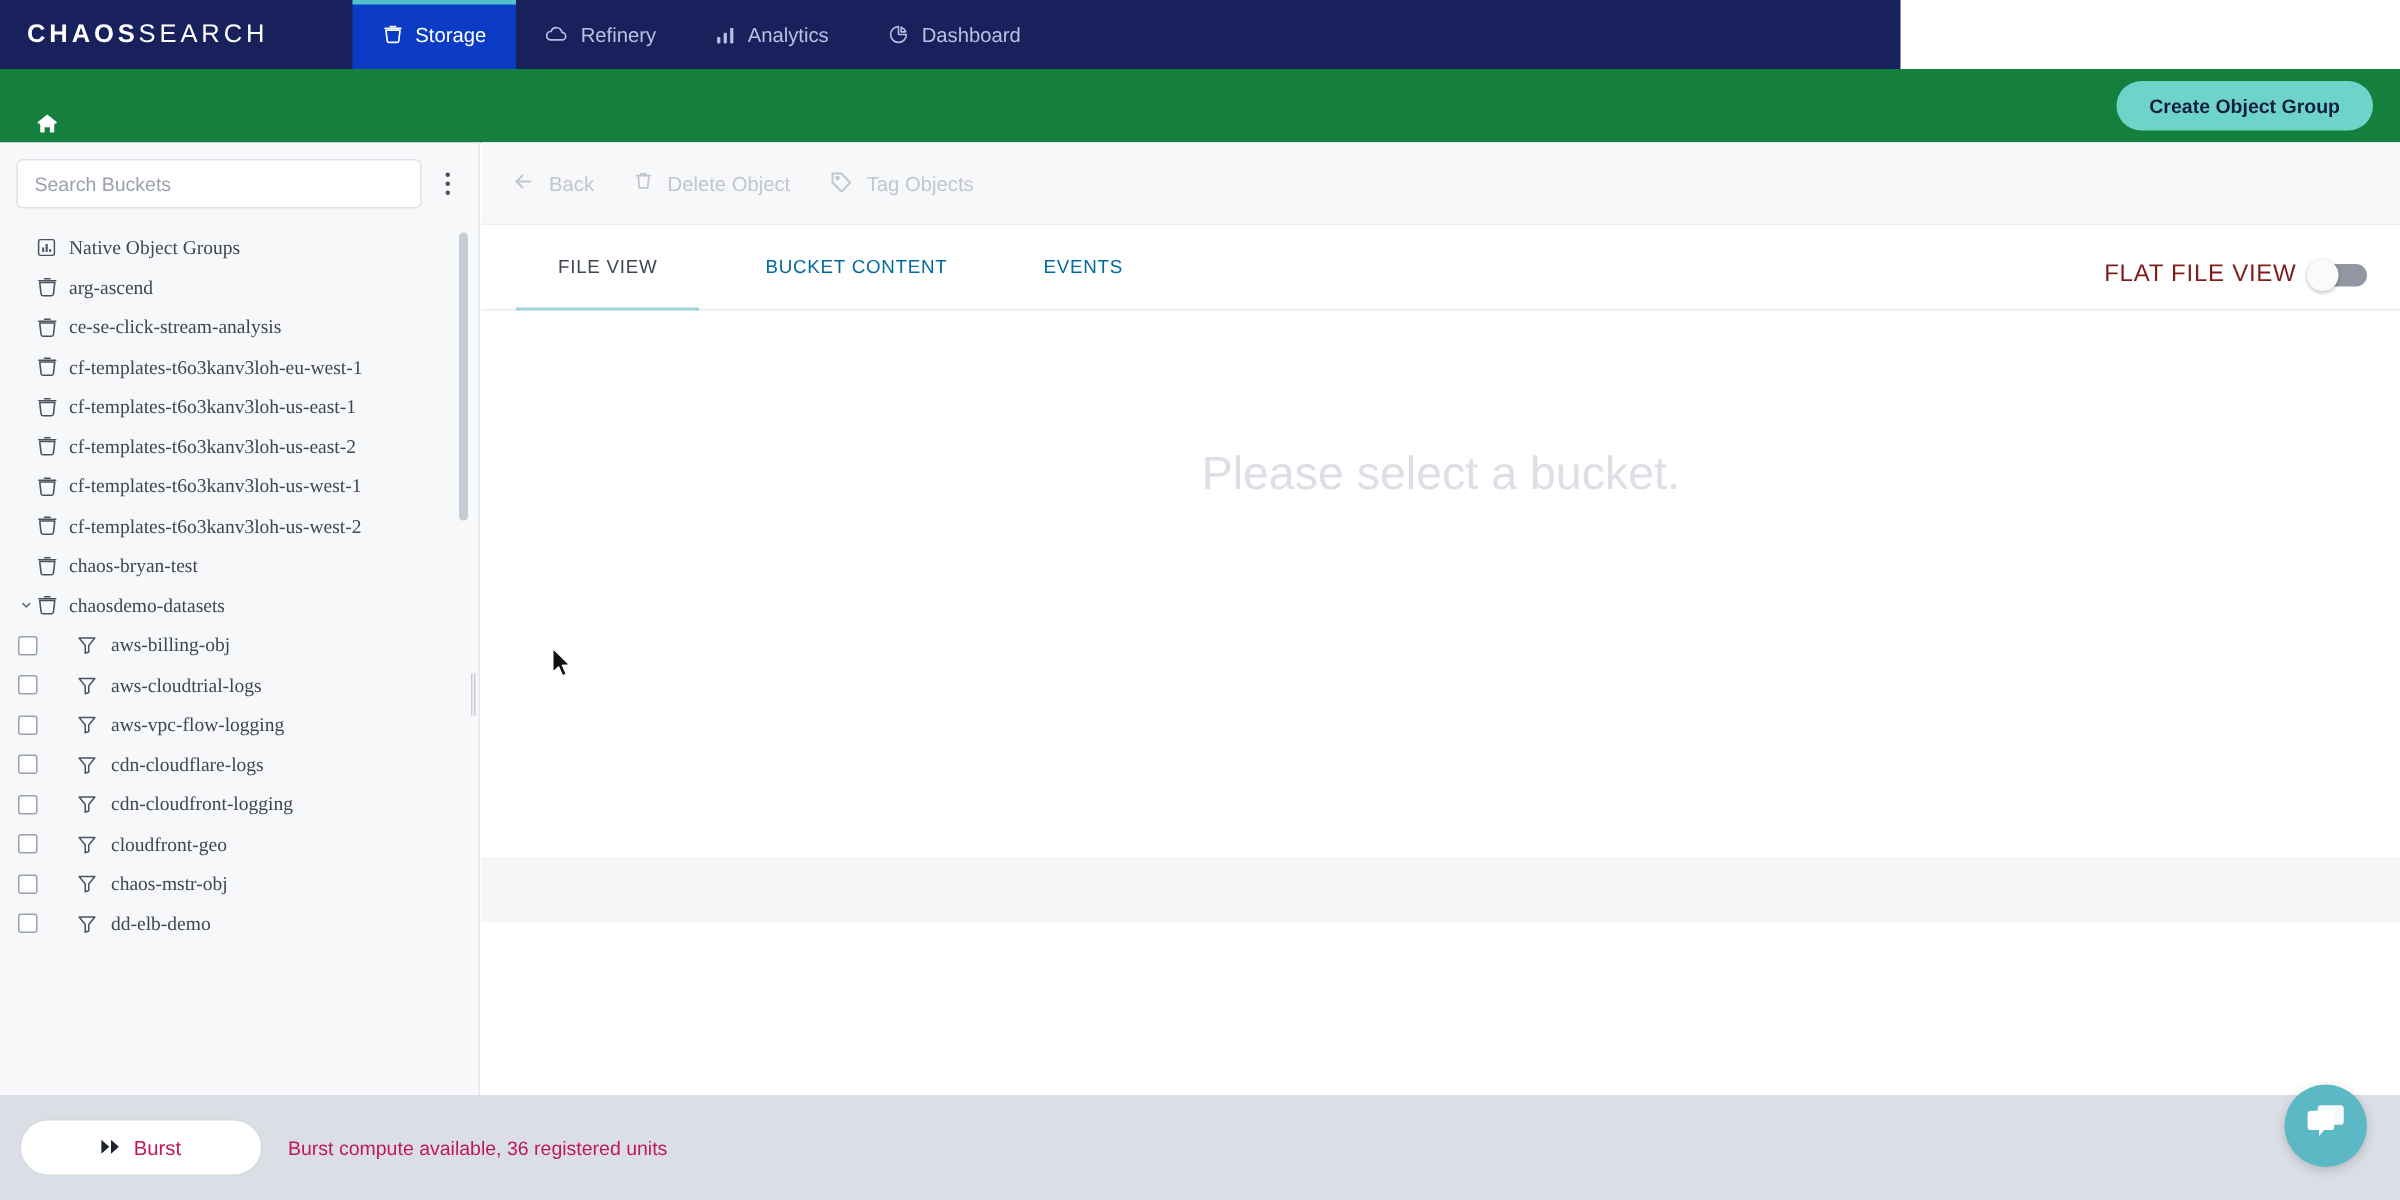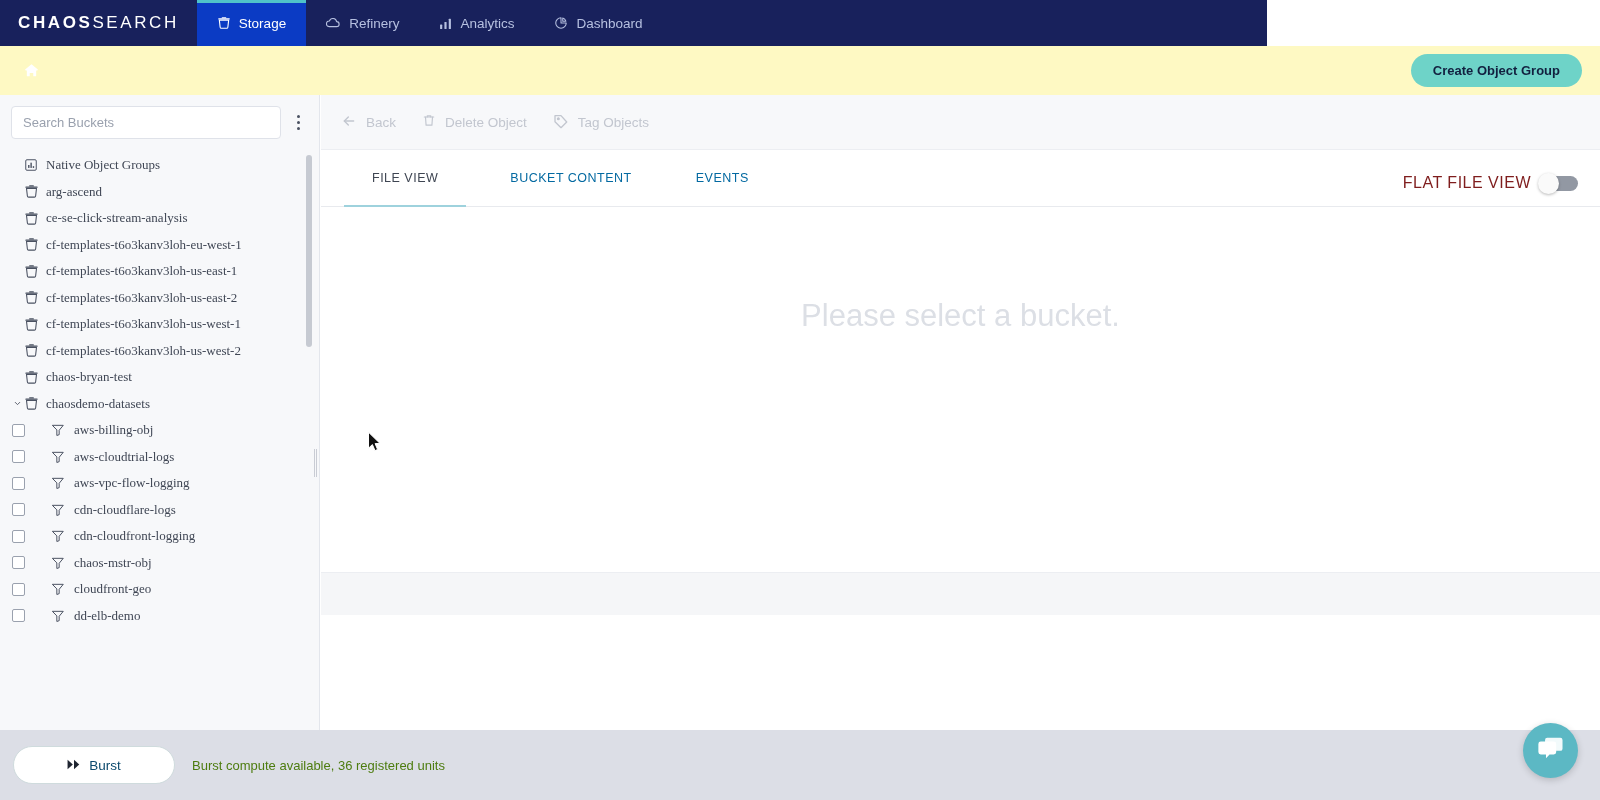--- a/index.html
+++ b/index.html
@@ -29,33 +29,34 @@
   .navtab {
     display: flex; align-items: center; gap: 8px;
     padding: 0 20px;
     color: #b6c0e0; font-size: 13.5px;
     position: relative; cursor: pointer;
     white-space: nowrap;
   }
   .navtab.active {
     background: #0b3bc4;
     color: #ffffff;
+    margin-left: 38px;
   }
   .navtab.active::before {
     content: ""; position: absolute; top: 0; left: 0; right: 0;
     height: 3px; background: #4fc3c9;
   }
   .navtab svg { display: block; }
 
   
   .subbar {
     position: absolute; top: 46px; left: 0;
     width: 1600px; height: 49px;
-    background: #fef9c3;
-    display: flex; align-items: center;
+    background: #15803d;
+    display: flex; align-items: flex-end;
   }
   .home-btn {
     margin-left: 18px; width: 26px; height: 26px;
     display: flex; align-items: center; justify-content: center;
     cursor: pointer;
   }
   .create-btn {
     position: absolute; right: 18px; top: 8px;
     height: 33px; padding: 0 22px;
     border-radius: 17px; border: none;
@@ -218,25 +219,25 @@
     background: #dcdee6;
     display: flex; align-items: center;
   }
   .burst-btn {
     margin-left: 13px;
     width: 162px; height: 38px;
     border-radius: 19px;
     background: #ffffff; border: 1px solid #cfdbdd;
     display: flex; align-items: center; justify-content: center;
     gap: 8px; cursor: pointer;
-    font-size: 13.5px; color: #0c4a6e; font-weight: 400;
+    font-size: 13.5px; color: #be185d; font-weight: 400;
   }
   .burst-status {
     margin-left: 17px;
-    font-size: 13px; color: #4d7c0f;
+    font-size: 13px; color: #be185d;
     white-space: nowrap;
   }
 
   
   .chat-fab {
     position: absolute; right: 22px; bottom: 22px;
     width: 55px; height: 55px; border-radius: 50%;
     background: #5cb8c4;
     display: flex; align-items: center; justify-content: center;
     cursor: pointer;
@@ -515,30 +516,30 @@
           </span>
           <span class="blabel">cdn-cloudfront-logging</span>
         </div>
         <div class="brow child">
           <div class="cbox"></div>
           <span class="bicon">
             <svg width="14" height="14" viewBox="0 0 24 24" fill="none" stroke="#4a5161" stroke-width="1.7" stroke-linecap="round" stroke-linejoin="round">
               <path d="M3 4h18l-7 8.5V20l-4 1.4V12.5z"></path>
             </svg>
           </span>
+          <span class="blabel">cloudfront-geo</span>
+        </div>
+        <div class="brow child">
+          <div class="cbox"></div>
+          <span class="bicon">
+            <svg width="14" height="14" viewBox="0 0 24 24" fill="none" stroke="#4a5161" stroke-width="1.7" stroke-linecap="round" stroke-linejoin="round">
+              <path d="M3 4h18l-7 8.5V20l-4 1.4V12.5z"></path>
+            </svg>
+          </span>
           <span class="blabel">chaos-mstr-obj</span>
-        </div>
-        <div class="brow child">
-          <div class="cbox"></div>
-          <span class="bicon">
-            <svg width="14" height="14" viewBox="0 0 24 24" fill="none" stroke="#4a5161" stroke-width="1.7" stroke-linecap="round" stroke-linejoin="round">
-              <path d="M3 4h18l-7 8.5V20l-4 1.4V12.5z"></path>
-            </svg>
-          </span>
-          <span class="blabel">cloudfront-geo</span>
         </div>
         <div class="brow child">
           <div class="cbox"></div>
           <span class="bicon">
             <svg width="14" height="14" viewBox="0 0 24 24" fill="none" stroke="#4a5161" stroke-width="1.7" stroke-linecap="round" stroke-linejoin="round">
               <path d="M3 4h18l-7 8.5V20l-4 1.4V12.5z"></path>
             </svg>
           </span>
           <span class="blabel">dd-elb-demo</span>
         </div>

